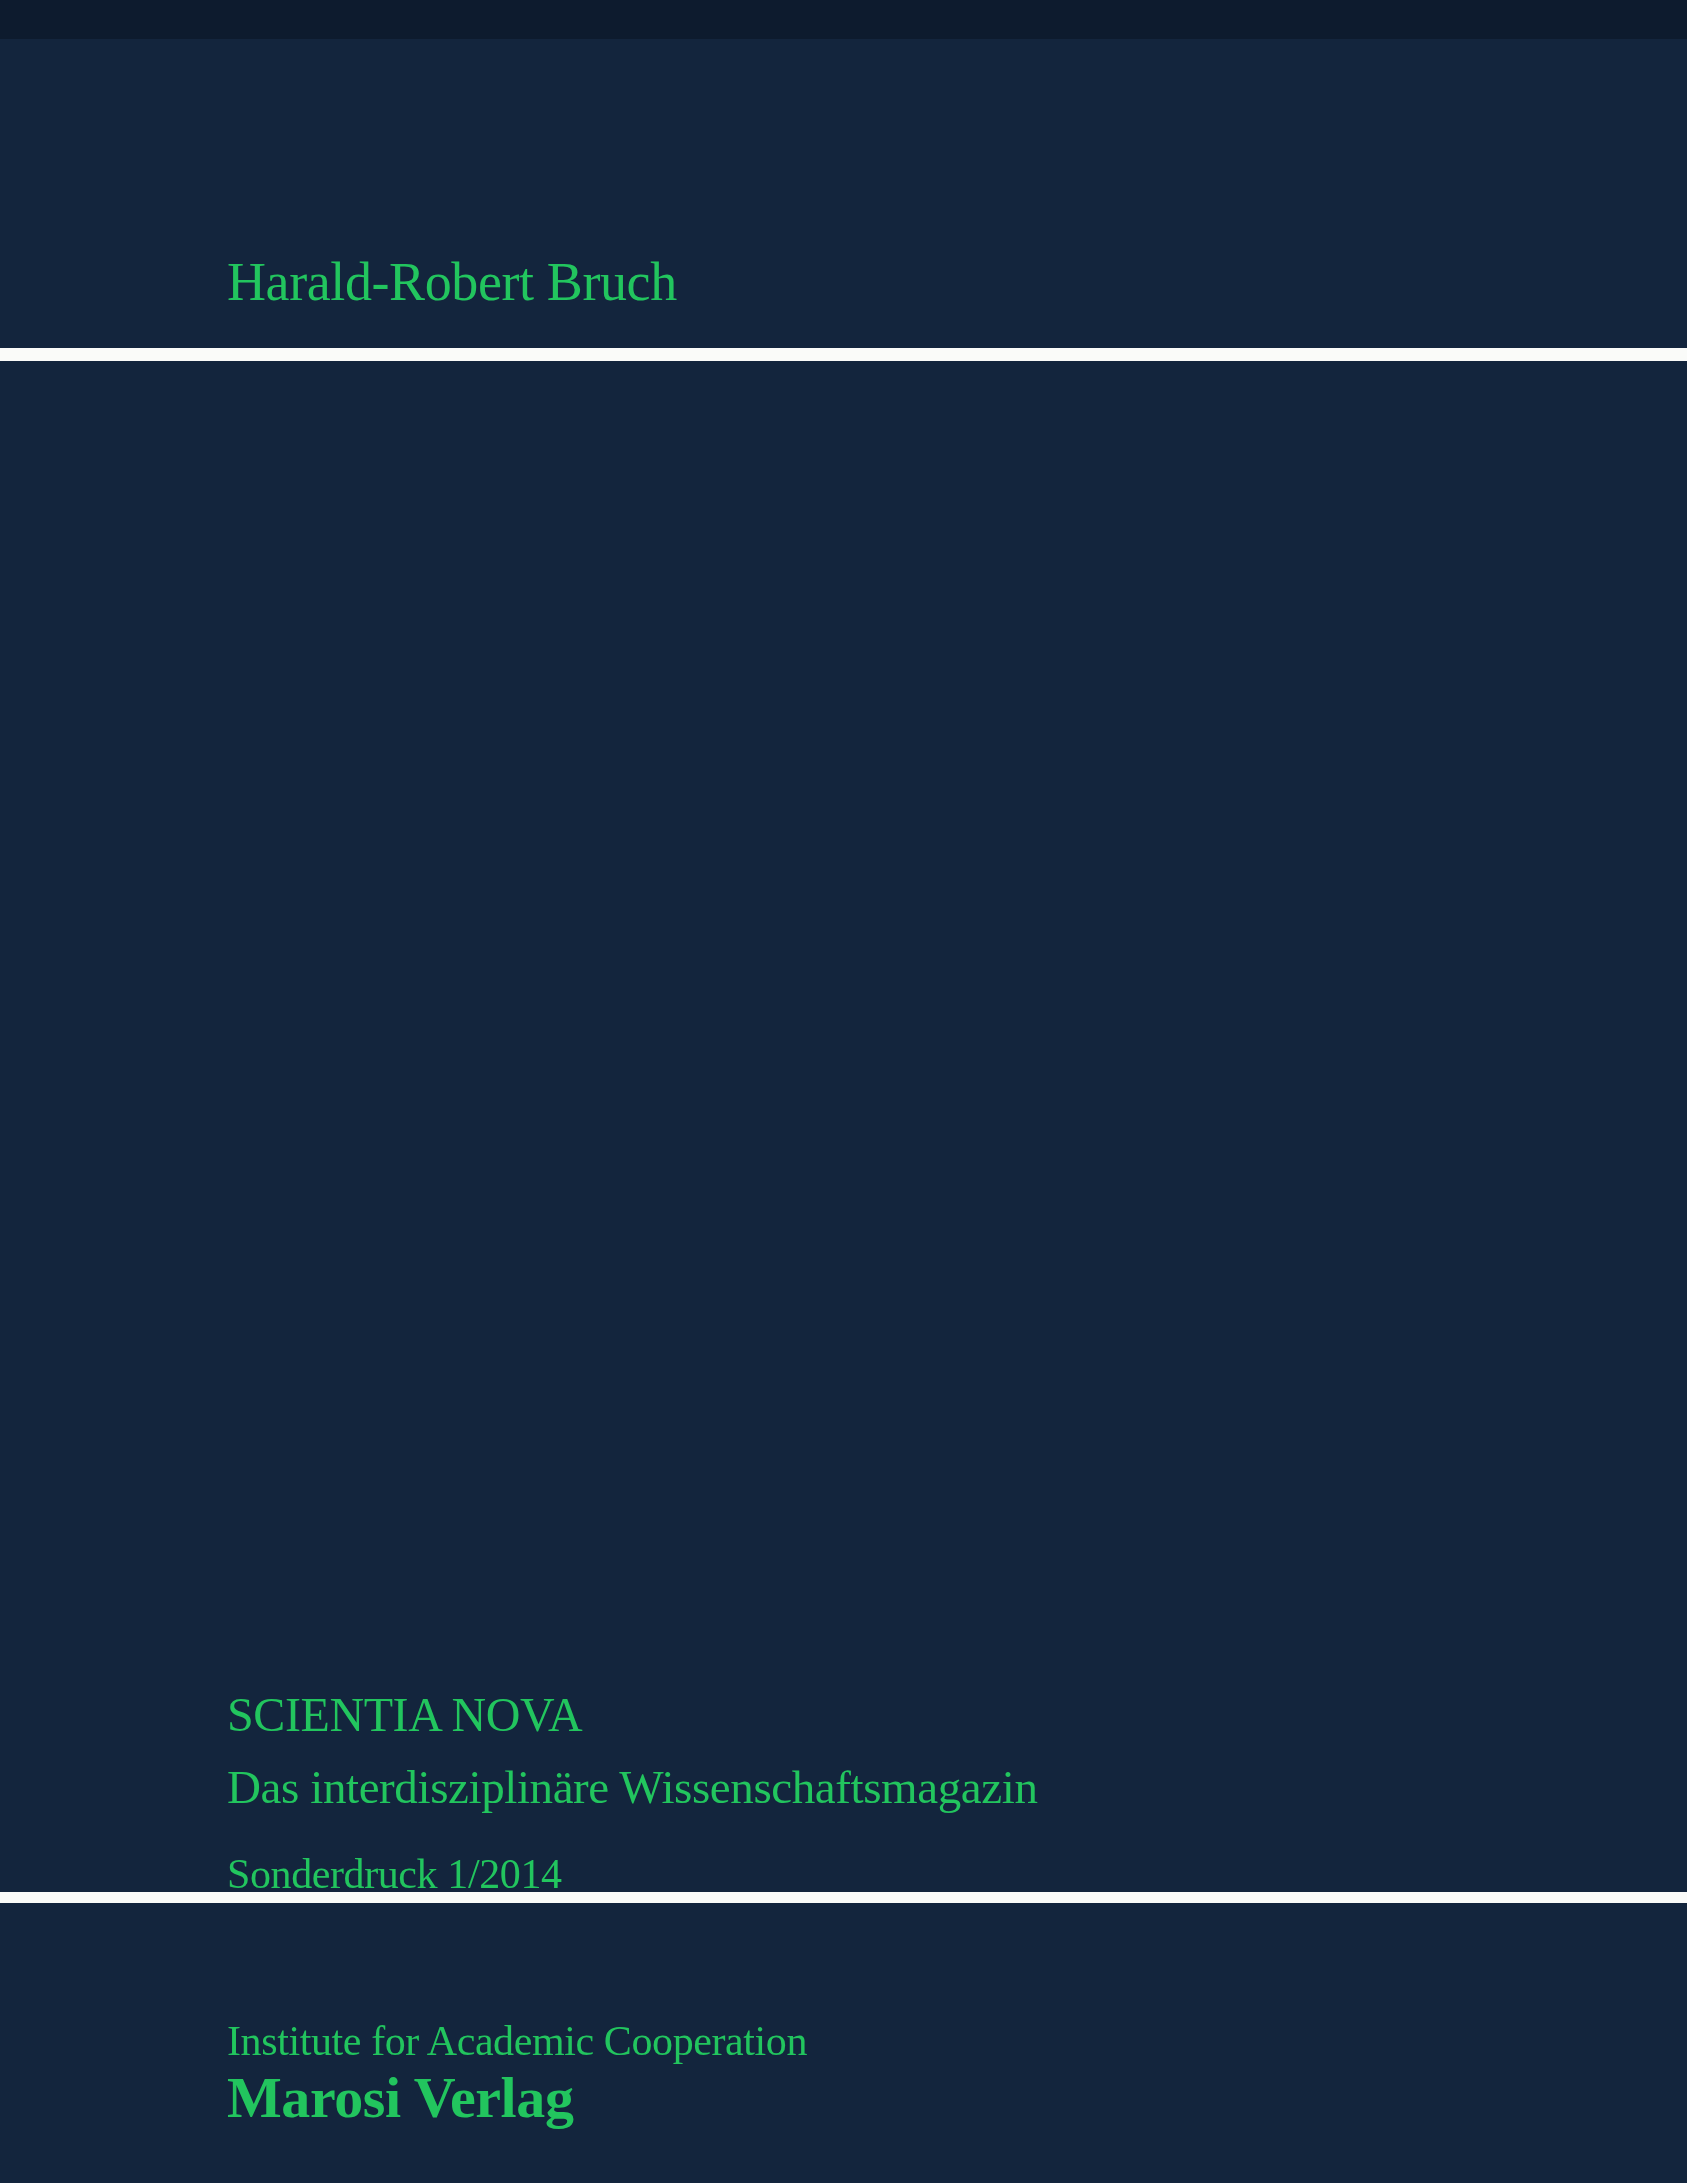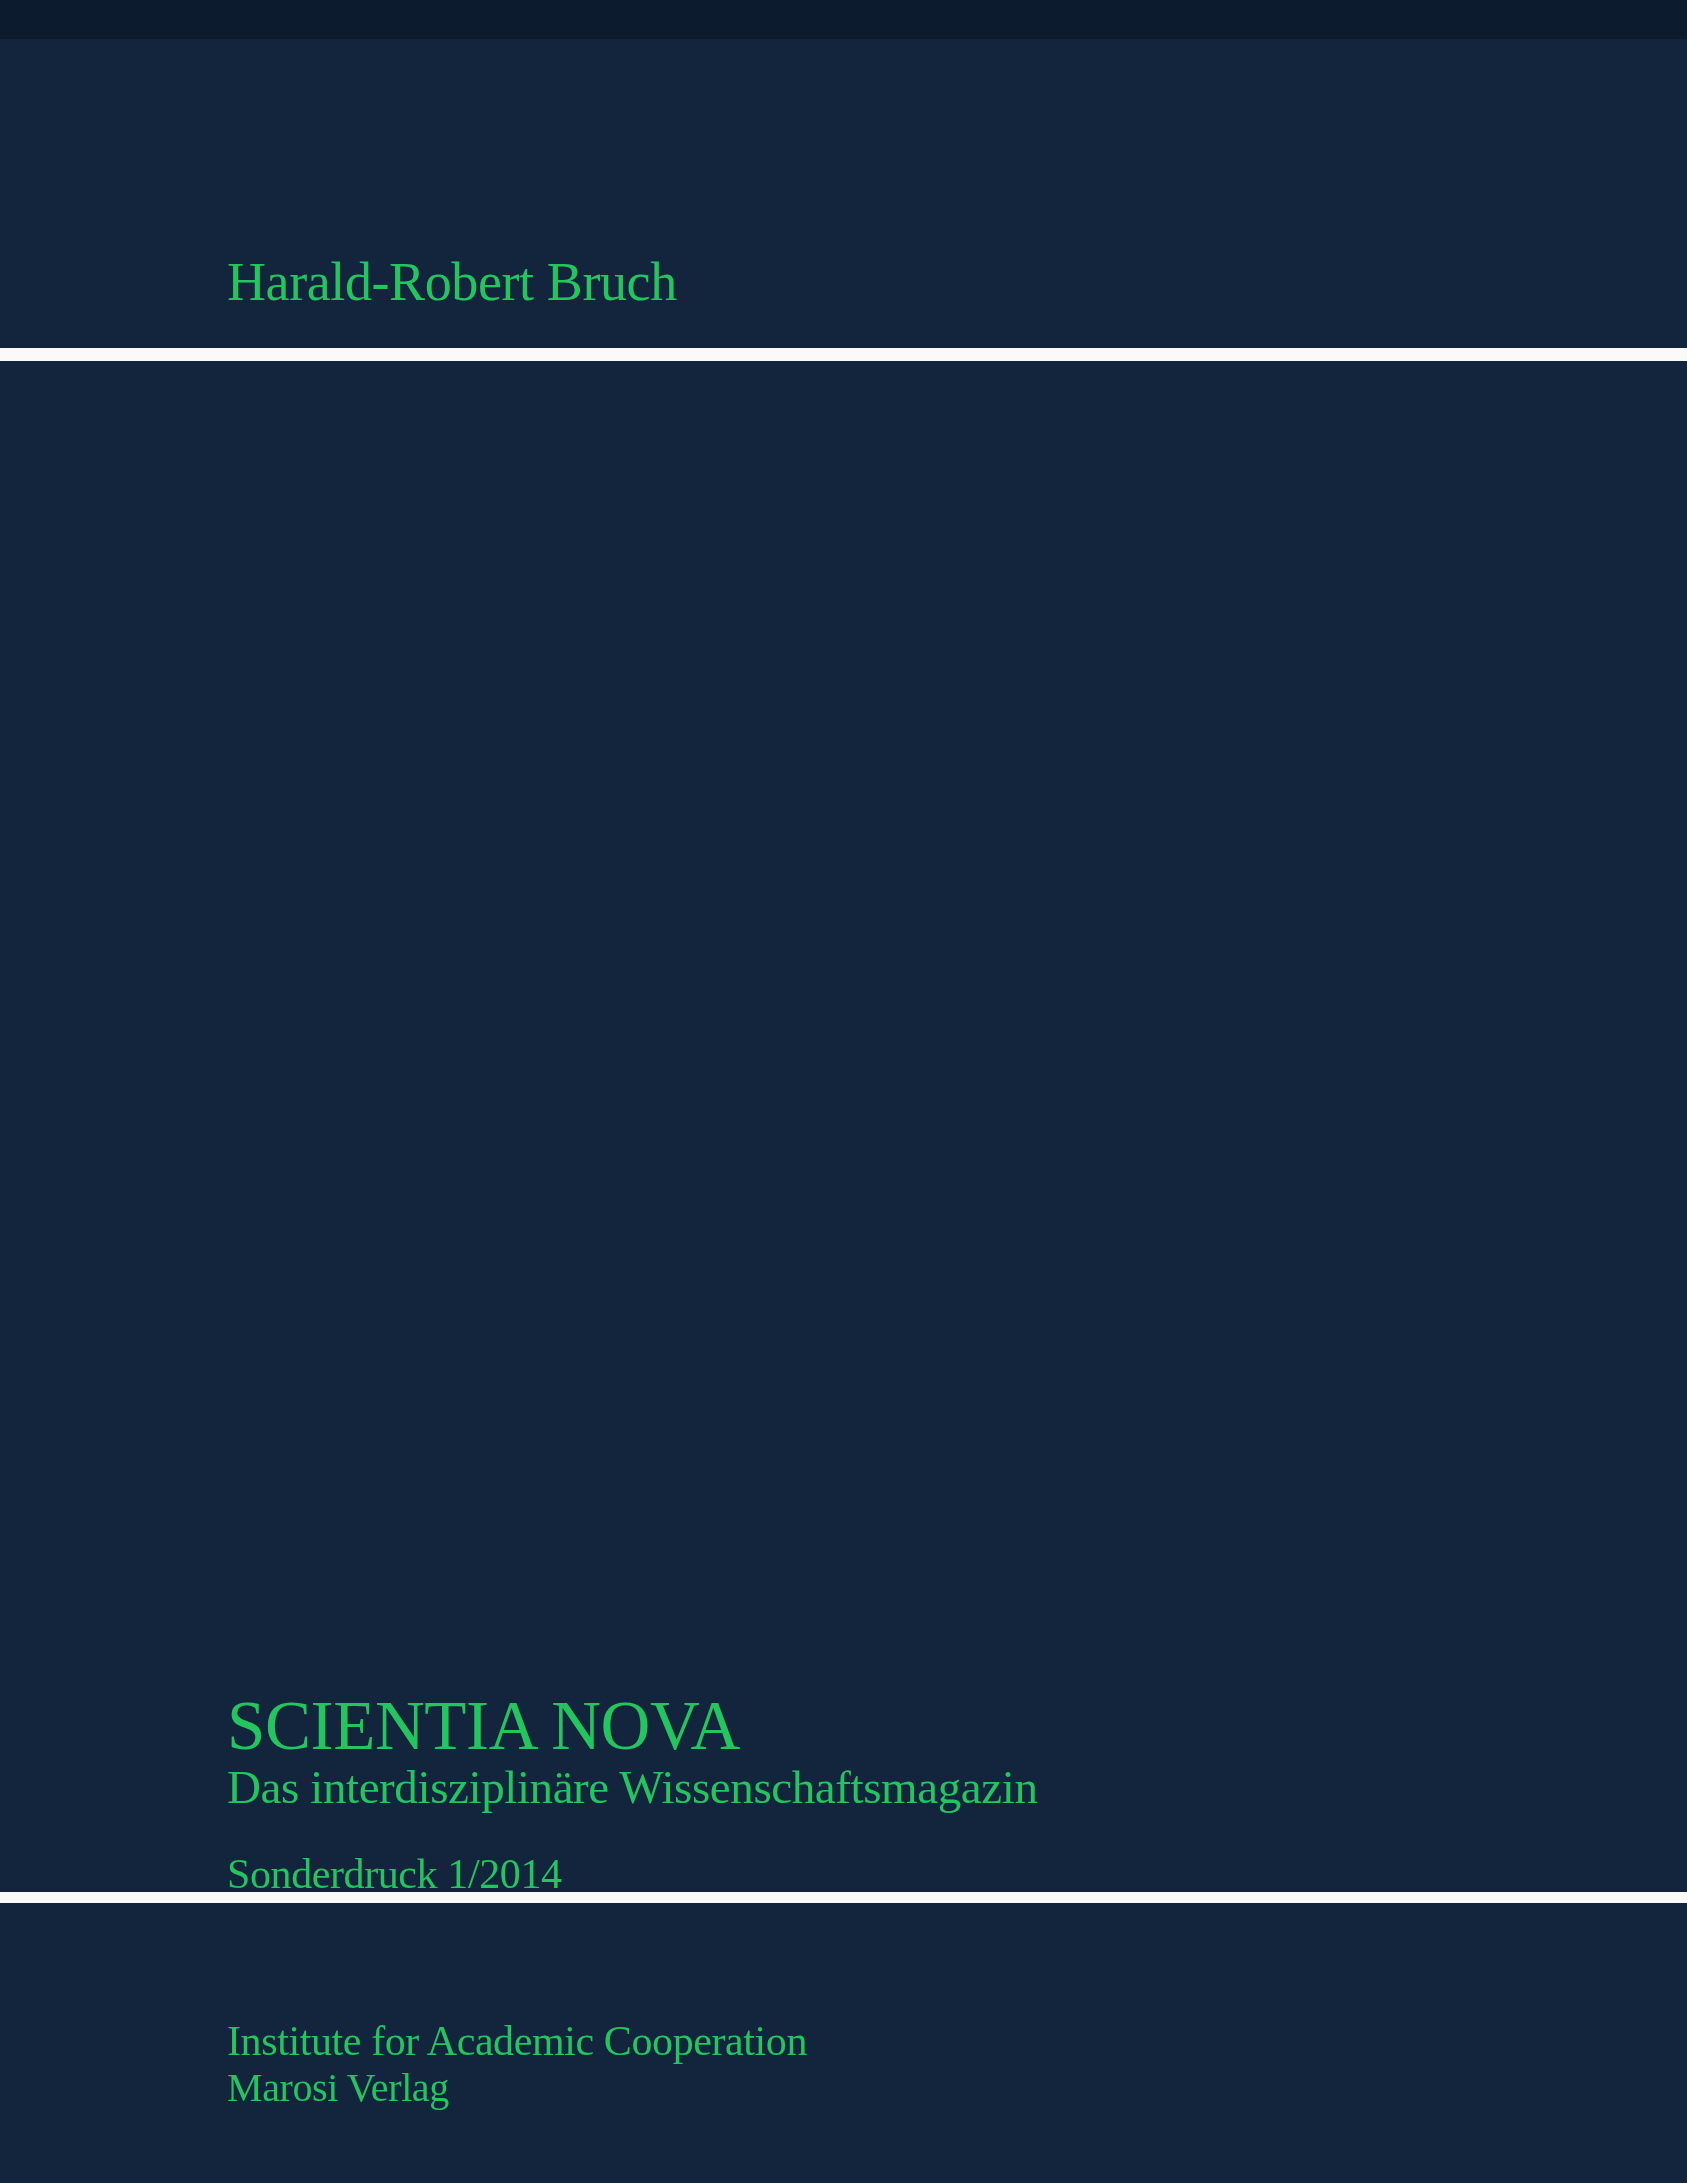--- a/index.html
+++ b/index.html
@@ -43,43 +43,44 @@
     height: 11px;
   }
   .main-title {
     top: 336px;
     font-size: 61px;
     line-height: 82px;
   }
   .main-title div { min-height: 82px; }
   .magazine-name {
     top: 1650px;
-    font-size: 69px;
+    font-size: 48px;
     line-height: 1.1;
   }
   .magazine-subtitle {
     top: 1723px;
     font-size: 47px;
     line-height: 1.1;
     font-family: Liberation Serif, serif;
   }
   .magazine-issue {
     top: 1812px;
     font-size: 42px;
     line-height: 1.1;
   }
   .institute {
     top: 1877px;
     font-size: 42px;
     line-height: 50px;
   }
   .publisher {
     top: 2027px;
-    font-size: 40px;
+    font-size: 58px;
     line-height: 1.1;
+    font-weight: bold;
   }
 </style>
 </head>
 <body>
 
 <div class="cover">
 
   <div class="txt author">Harald-Robert Bruch</div>
 
   <div class="divider divider-top"></div>

